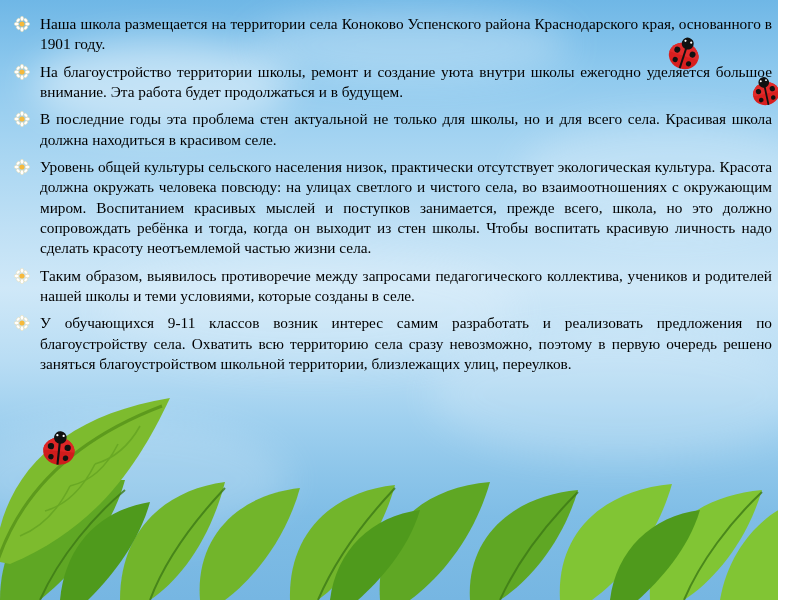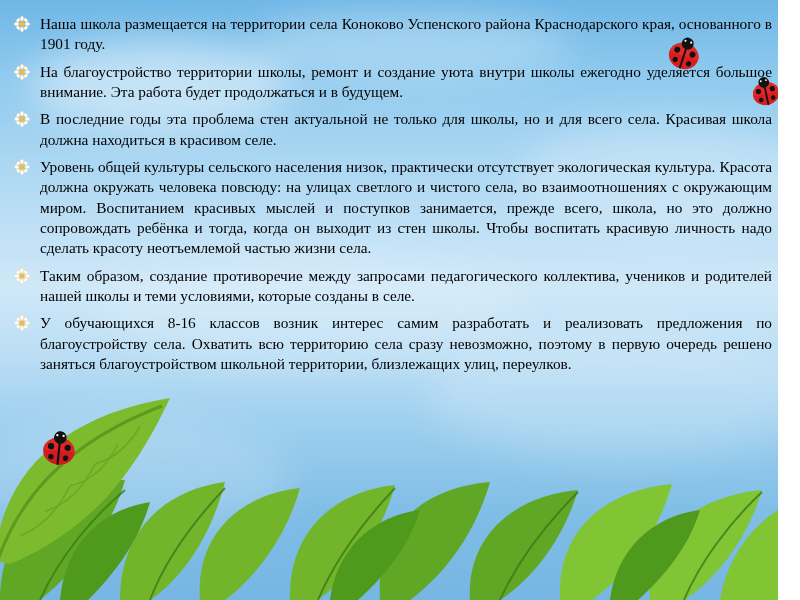--- a/index.html
+++ b/index.html
@@ -188,40 +188,40 @@
               <ellipse cx="2.6" cy="8" rx="2.4" ry="1.7"></ellipse>
               <ellipse cx="13.4" cy="8" rx="2.4" ry="1.7"></ellipse>
               <ellipse cx="4.2" cy="4.2" rx="2.2" ry="1.5" transform="rotate(-45 4.2 4.2)"></ellipse>
               <ellipse cx="11.8" cy="4.2" rx="2.2" ry="1.5" transform="rotate(45 11.8 4.2)"></ellipse>
               <ellipse cx="4.2" cy="11.8" rx="2.2" ry="1.5" transform="rotate(45 4.2 11.8)"></ellipse>
               <ellipse cx="11.8" cy="11.8" rx="2.2" ry="1.5" transform="rotate(-45 11.8 11.8)"></ellipse>
             </g>
             <circle cx="8" cy="8" r="2.6" fill="#f6b93b"></circle>
           </svg>
         </span>
-        <span class="para">Таким образом, создание противоречие между запросами педагогического коллектива, учеников и родителей нашей школы и теми условиями, которые созданы в селе.</span>
-      </li>
-
-      <li>
-        <span class="flower">
-          <svg width="16" height="16" viewBox="0 0 16 16">
-            <g fill="#ffffff" stroke="#e8d39a" stroke-width="0.4">
-              <ellipse cx="8" cy="2.6" rx="1.7" ry="2.4"></ellipse>
-              <ellipse cx="8" cy="13.4" rx="1.7" ry="2.4"></ellipse>
-              <ellipse cx="2.6" cy="8" rx="2.4" ry="1.7"></ellipse>
-              <ellipse cx="13.4" cy="8" rx="2.4" ry="1.7"></ellipse>
-              <ellipse cx="4.2" cy="4.2" rx="2.2" ry="1.5" transform="rotate(-45 4.2 4.2)"></ellipse>
-              <ellipse cx="11.8" cy="4.2" rx="2.2" ry="1.5" transform="rotate(45 11.8 4.2)"></ellipse>
-              <ellipse cx="4.2" cy="11.8" rx="2.2" ry="1.5" transform="rotate(45 4.2 11.8)"></ellipse>
-              <ellipse cx="11.8" cy="11.8" rx="2.2" ry="1.5" transform="rotate(-45 11.8 11.8)"></ellipse>
-            </g>
-            <circle cx="8" cy="8" r="2.6" fill="#f6b93b"></circle>
-          </svg>
-        </span>
-        <span class="para">У обучающихся 8-16 классов возник интерес самим разработать и реализовать предложения по благоустройству села. Охватить всю территорию села сразу невозможно, поэтому в первую очередь решено заняться благоустройством школьной территории, близлежащих улиц, переулков.</span>
+        <span class="para">Таким образом, выявилось противоречие между запросами педагогического коллектива, учеников и родителей нашей школы и теми условиями, которые созданы в селе.</span>
+      </li>
+
+      <li>
+        <span class="flower">
+          <svg width="16" height="16" viewBox="0 0 16 16">
+            <g fill="#ffffff" stroke="#e8d39a" stroke-width="0.4">
+              <ellipse cx="8" cy="2.6" rx="1.7" ry="2.4"></ellipse>
+              <ellipse cx="8" cy="13.4" rx="1.7" ry="2.4"></ellipse>
+              <ellipse cx="2.6" cy="8" rx="2.4" ry="1.7"></ellipse>
+              <ellipse cx="13.4" cy="8" rx="2.4" ry="1.7"></ellipse>
+              <ellipse cx="4.2" cy="4.2" rx="2.2" ry="1.5" transform="rotate(-45 4.2 4.2)"></ellipse>
+              <ellipse cx="11.8" cy="4.2" rx="2.2" ry="1.5" transform="rotate(45 11.8 4.2)"></ellipse>
+              <ellipse cx="4.2" cy="11.8" rx="2.2" ry="1.5" transform="rotate(45 4.2 11.8)"></ellipse>
+              <ellipse cx="11.8" cy="11.8" rx="2.2" ry="1.5" transform="rotate(-45 11.8 11.8)"></ellipse>
+            </g>
+            <circle cx="8" cy="8" r="2.6" fill="#f6b93b"></circle>
+          </svg>
+        </span>
+        <span class="para">У обучающихся 9-11 классов возник интерес самим разработать и реализовать предложения по благоустройству села. Охватить всю территорию села сразу невозможно, поэтому в первую очередь решено заняться благоустройством школьной территории, близлежащих улиц, переулков.</span>
       </li>
 
     </ul>
   </div>
 
   <div class="ladybug lb1">
     <svg width="40" height="34" viewBox="0 0 40 34">
       <ellipse cx="20" cy="20" rx="15" ry="13" fill="#d81f1f"></ellipse>
       <path d="M5 20 A15 13 0 0 1 35 20 Z" fill="#e02a2a"></path>
       <circle cx="20" cy="7" r="6" fill="#111"></circle>

